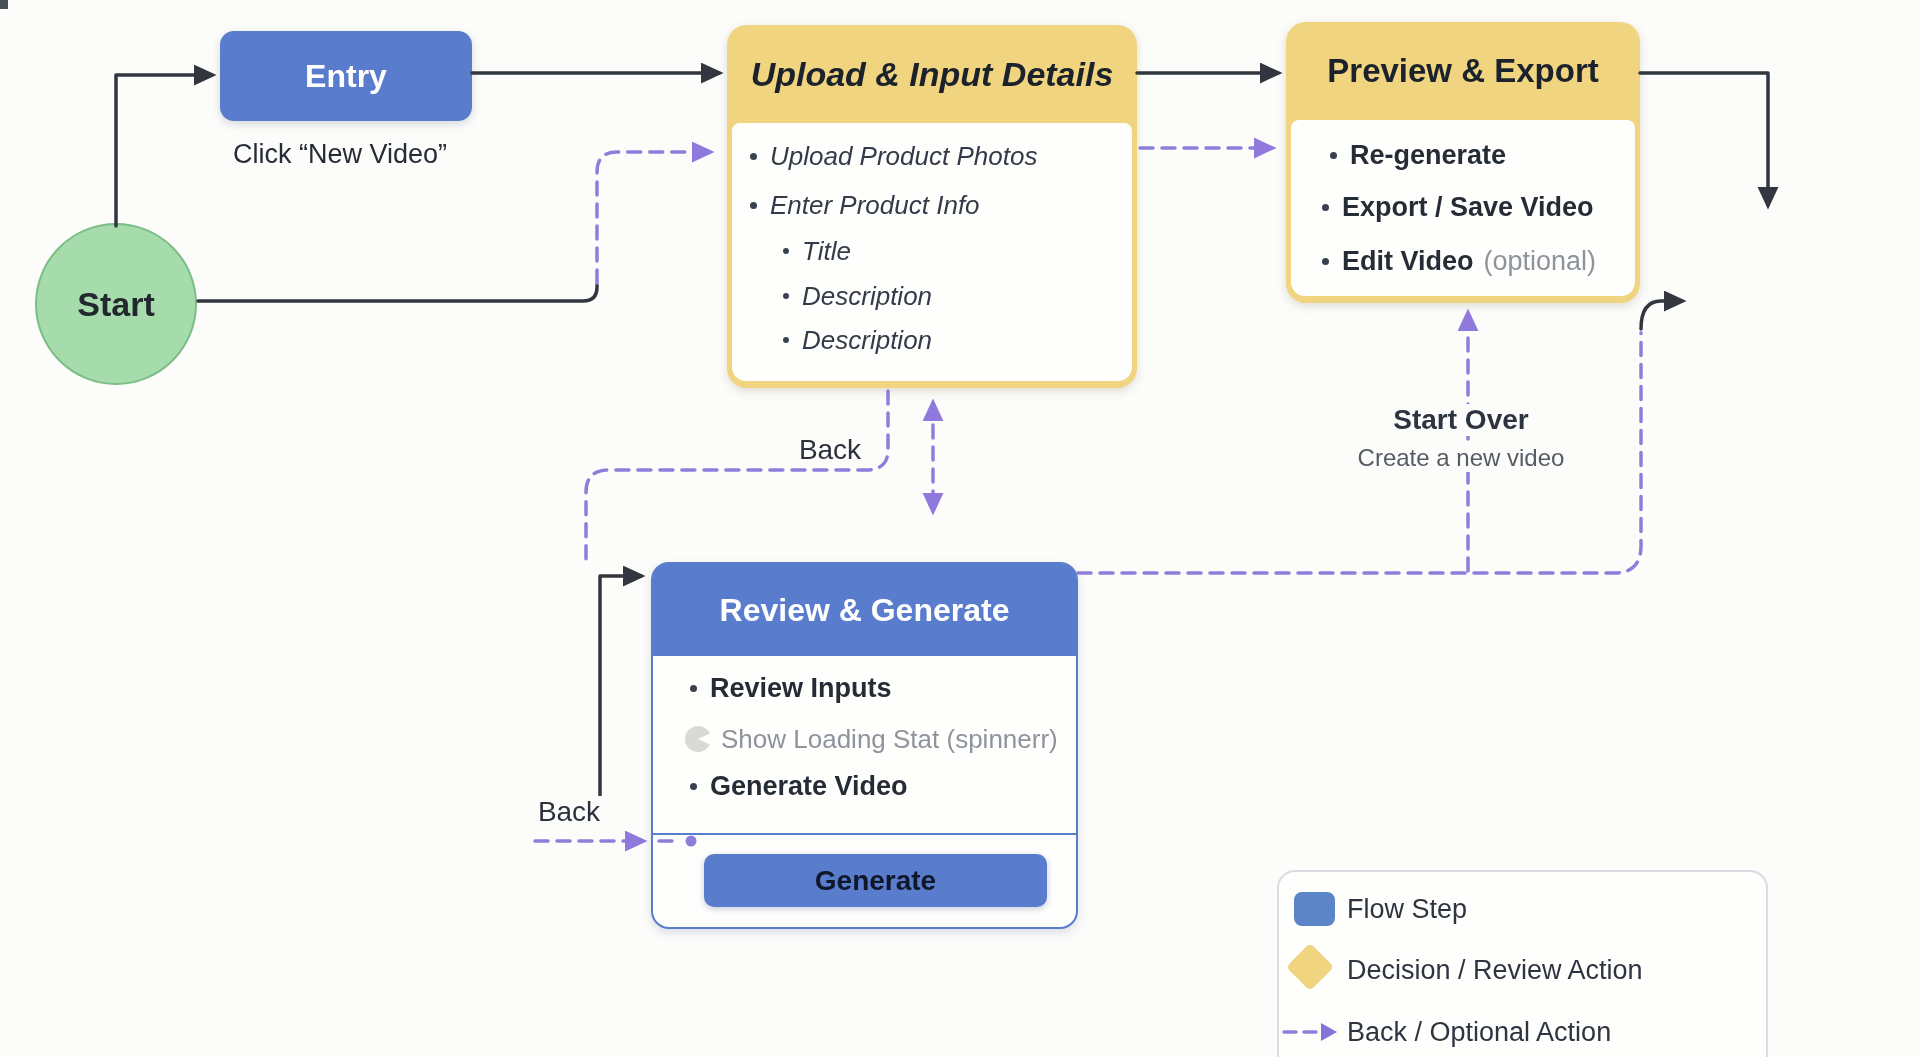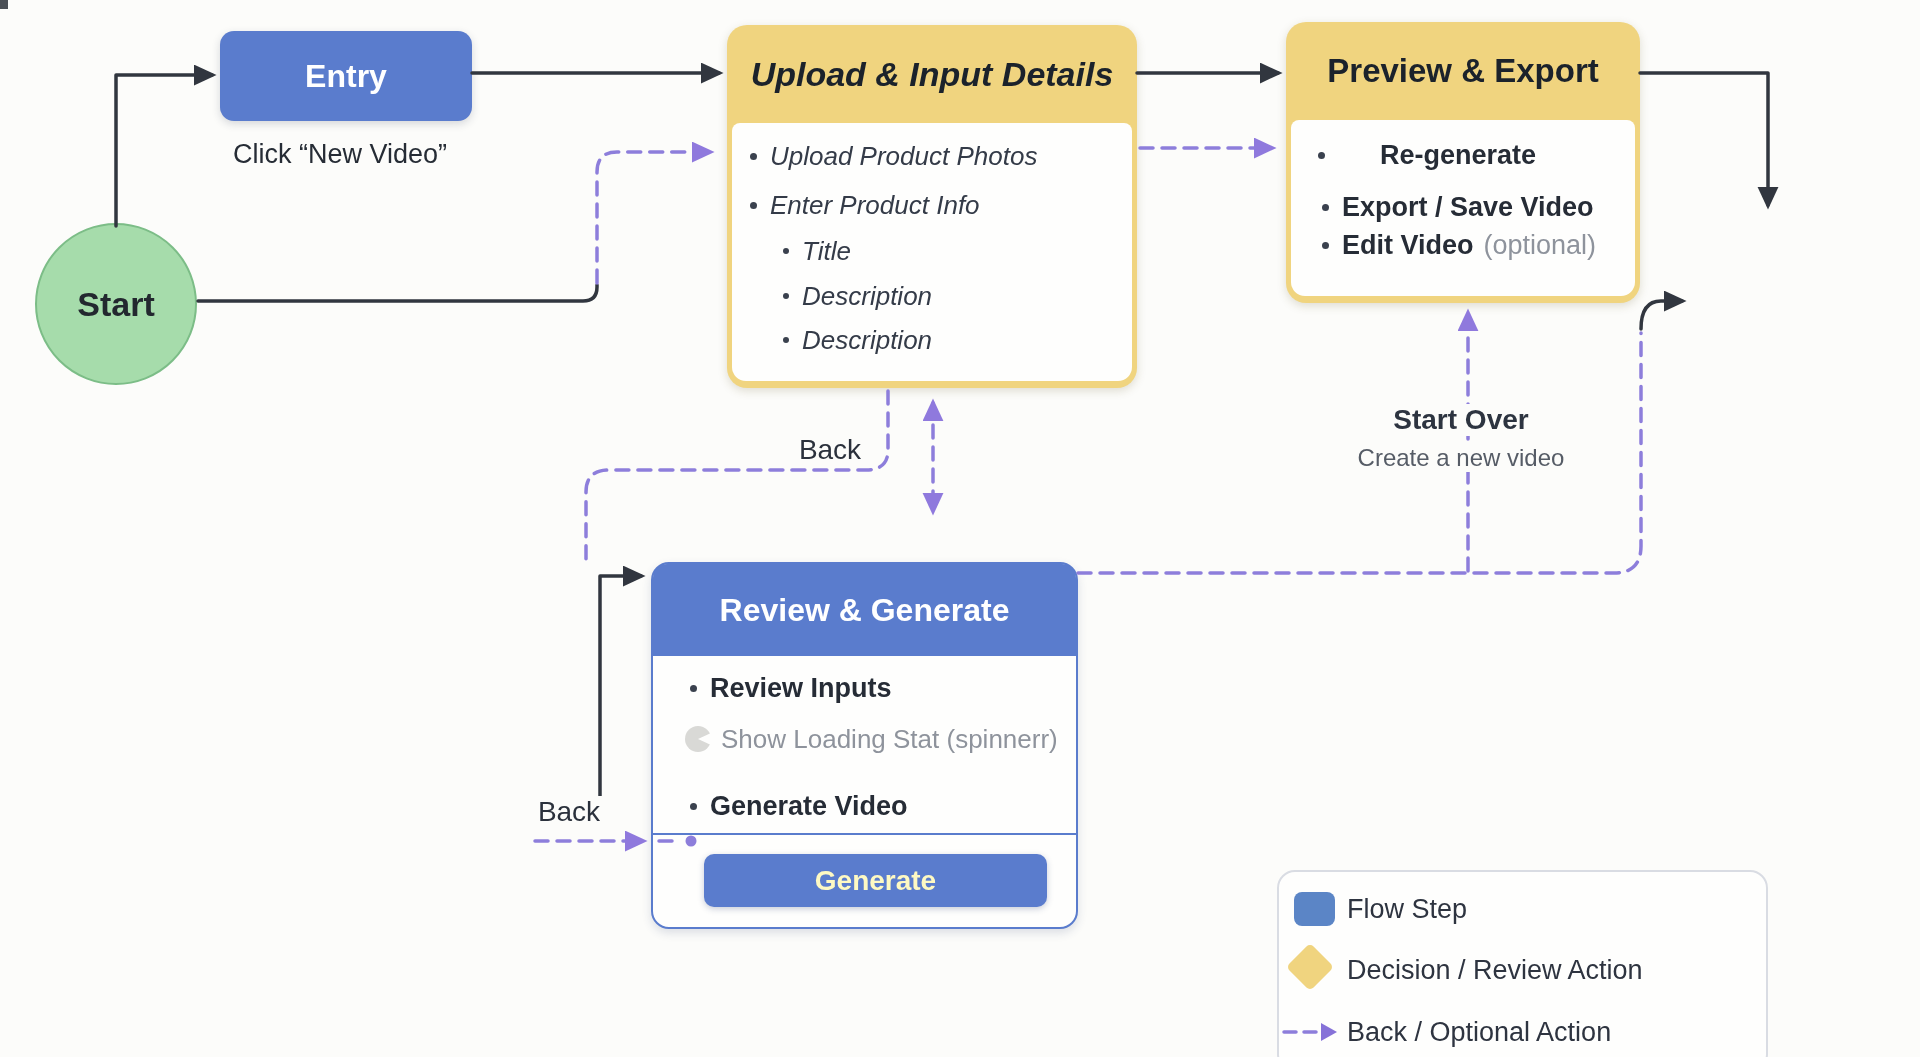--- a/index.html
+++ b/index.html
@@ -57,21 +57,21 @@
 
   .row{position:absolute;height:30px;display:flex;align-items:center;font-size:26px;color:#343b48;}
   .row .dot{width:7px;height:7px;border-radius:50%;background:#3a414e;margin-right:13px;flex:0 0 auto;}
   .row .dot.sm{width:6px;height:6px;}
   .row.bold{font-weight:700;color:#262c36;font-size:27px;}
   .gray{color:#8e939c;font-weight:400;}
   .note{color:#8e939c;font-weight:400;margin-left:10px;}
 
   .divider{position:absolute;left:0;right:0;border-top:2px solid #5a7ccd;}
   .gen-btn{
-    position:absolute;background:#5a7ccd;border-radius:10px;color:#fef9c3;
+    position:absolute;background:#5a7ccd;border-radius:10px;color:#0f172a;
     display:flex;align-items:center;justify-content:center;
     font-size:28px;font-weight:700;box-shadow:0 2px 6px rgba(40,60,110,.25);
   }
 
   .float-label{
     position:absolute;z-index:7;background:#fcfcfa;padding:0 6px;text-align:center;
     font-size:28px;color:#2b313c;
   }
   .float-label.strong{font-weight:700;color:#2d3440;}
   .float-label.sub{font-size:24px;color:#565c66;}
@@ -159,50 +159,50 @@
     </div>
     <div class="row" style="left:56px;top:300px;">
       <span class="dot sm"></span>
       <span>Description</span>
     </div>
   </div>
 
   <div class="card-yellow" style="left:1286px;top:22px;width:354px;height:281px;">
     <div class="card-title" style="height:98px;font-size:33px;">Preview &amp; Export</div>
     <div class="card-panel" style="top:98px;"></div>
-    <div class="row bold" style="left:32px;top:118px;gap:42px;">
+    <div class="row bold" style="left:44px;top:118px;">
       <span class="dot"></span>
       <span>Re-generate</span>
     </div>
     <div class="row bold" style="left:36px;top:170px;">
       <span class="dot"></span>
       <span>Export / Save Video</span>
     </div>
-    <div class="row bold" style="left:36px;top:208px;">
+    <div class="row bold" style="left:36px;top:224px;">
       <span class="dot"></span>
       <span>Edit Video</span>
       <span class="note">(optional)</span>
     </div>
   </div>
 
 
   <div class="card-blue" style="left:651px;top:526px;width:427px;height:367px;">
     <div class="card-head">Review &amp; Generate</div>
     <div class="row bold" style="left:37px;top:109px;">
       <span class="dot"></span>
       <span>Review Inputs</span>
     </div>
     <div class="row" style="left:32px;top:160px;">
       <svg width="26" height="26" viewBox="0 0 26 26" style="margin-right:10px;">
         <circle cx="13" cy="13" r="13" fill="#d9d9d6"></circle>
         <path d="M13 13 L26 7 A13.5 13.5 0 0 1 26 19 Z" fill="#fefefd"></path>
       </svg>
       <span class="gray">Show Loading Stat (spinnerr)</span>
     </div>
-    <div class="row bold" style="left:37px;top:227px;">
+    <div class="row bold" style="left:37px;top:207px;">
       <span class="dot"></span>
       <span>Generate Video</span>
     </div>
     <div class="divider" style="top:269px;"></div>
     <div class="gen-btn" style="left:51px;top:290px;width:343px;height:53px;">
       <span>Generate</span>
     </div>
   </div>
 
   <div class="float-label" style="left:786px;top:434px;width:76px;">Back</div>

